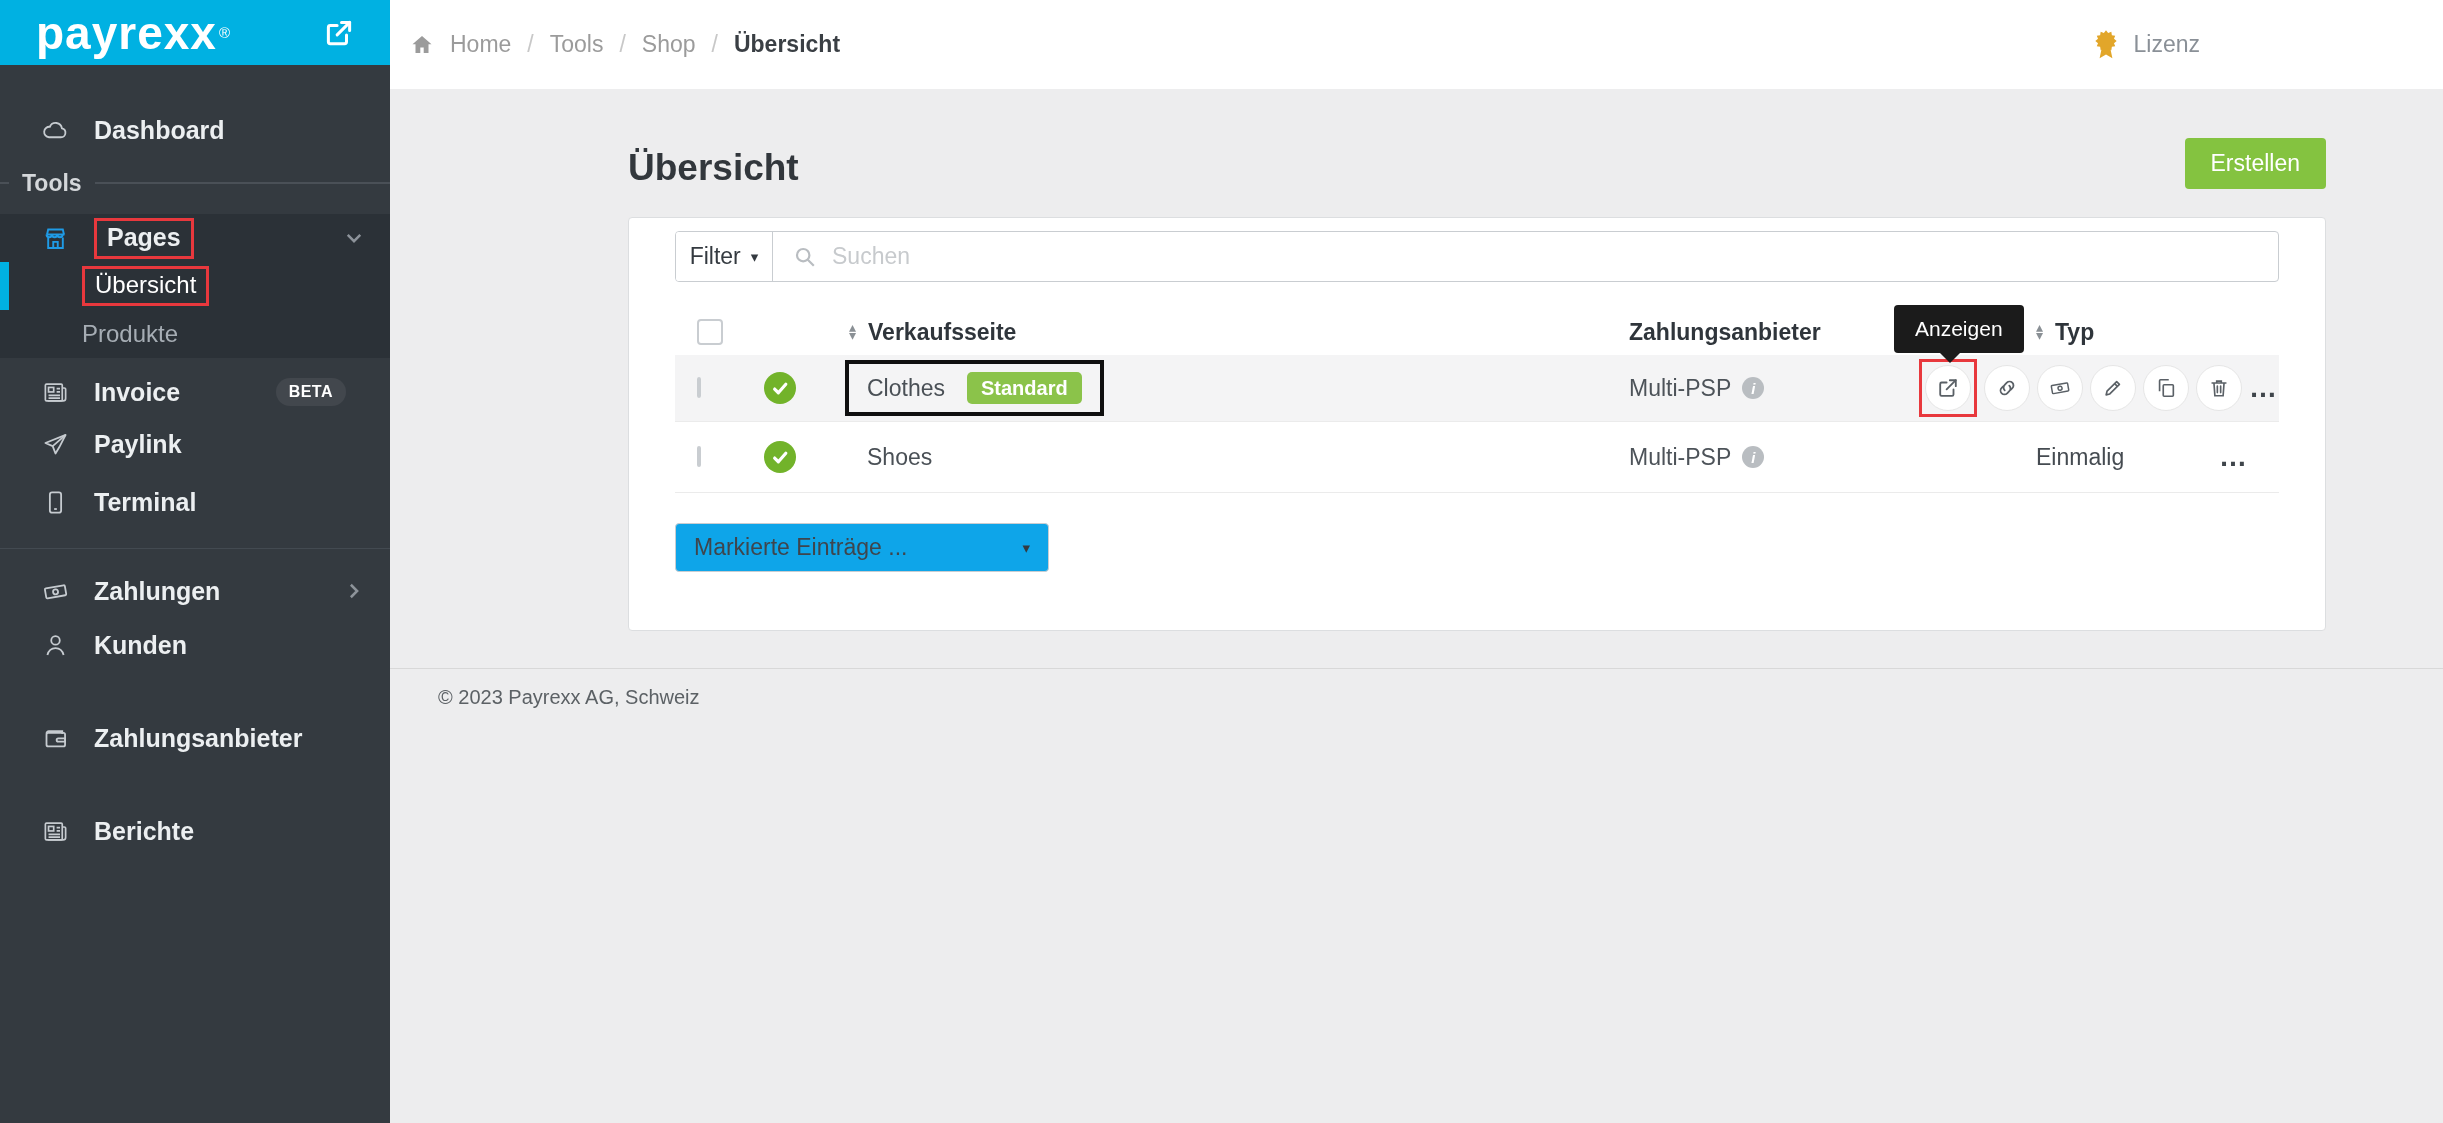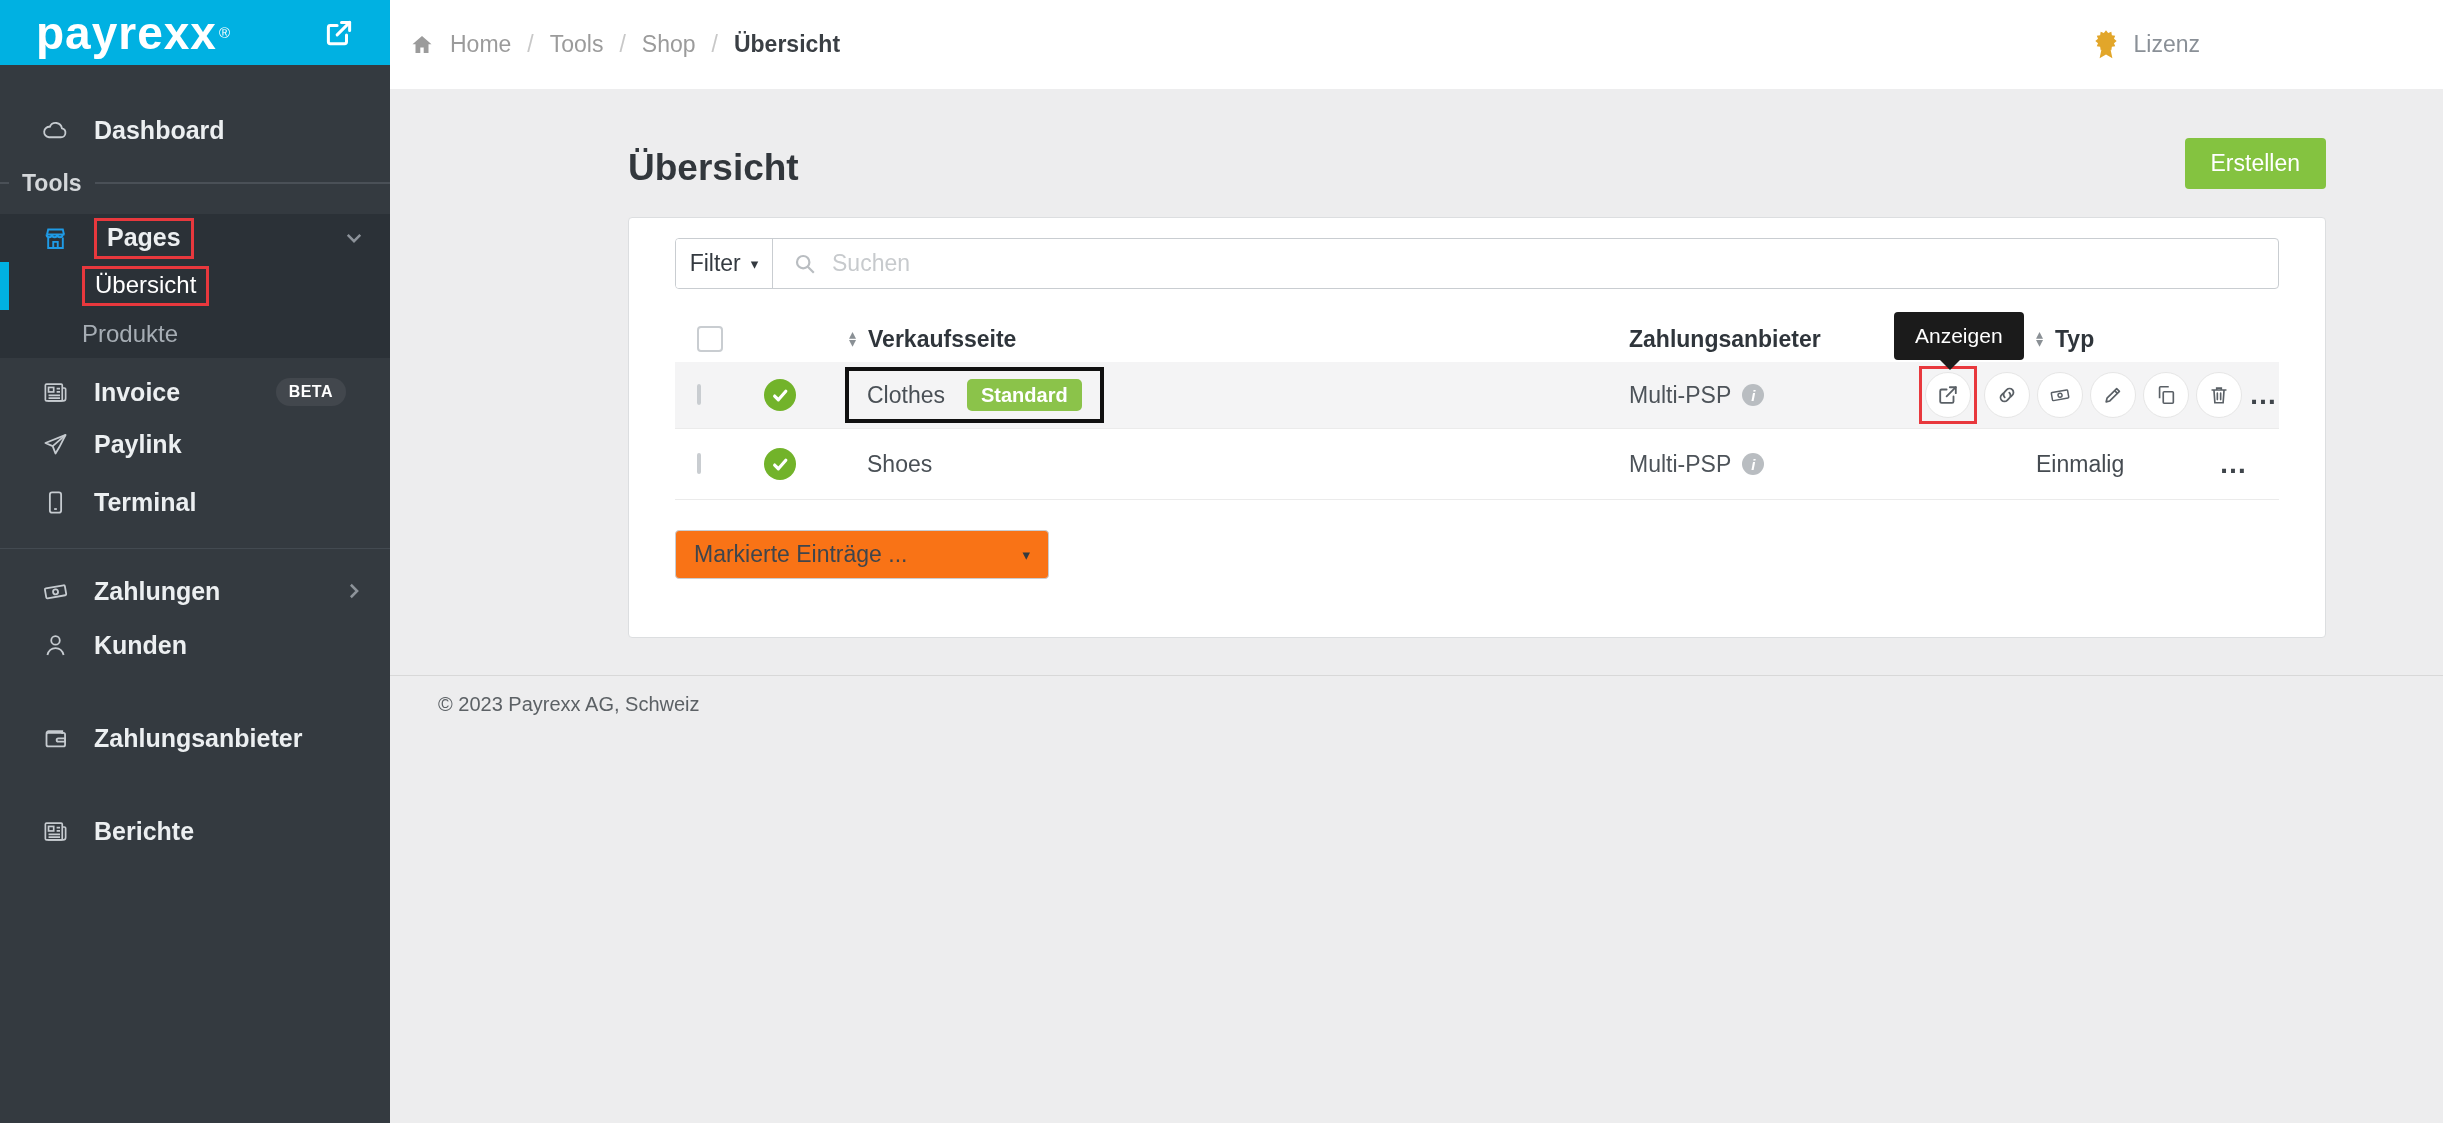--- a/index.html
+++ b/index.html
@@ -52,21 +52,21 @@
 
   
   .main{position:absolute;left:390px;top:89px;right:0;bottom:0;background:#ededee;box-sizing:border-box;}
   .content{padding:48px 117px 0 238px;}
   .page-head{display:flex;align-items:center;justify-content:space-between;}
   .page-head h1{margin:10px 0 0;font-size:37px;color:#32373c;}
   .btn-create{background:#84c340;color:#fff;border:none;border-radius:4px;font-size:23px;
     padding:12px 26px;cursor:pointer;font-family:inherit;}
 
   .card{margin-top:28px;background:#fff;border:1px solid #dcdee0;border-radius:4px;
-    padding:20px 46px 58px;box-sizing:border-box;}
+    padding:13px 46px 58px;box-sizing:border-box;}
 
   .input-group{display:flex;height:49px;border:1px solid #c9cdd1;border-radius:4px;background:#fff;
     overflow:hidden;align-items:stretch;}
   .filter-btn{width:96px;display:flex;align-items:center;justify-content:center;gap:10px;
     border-right:1px solid #c9cdd1;font-size:23px;color:#343a40;cursor:pointer;background:#fff;}
   .caret{font-size:15px;color:#343a40;line-height:1;}
   .search-box{flex:1;display:flex;align-items:center;gap:13px;padding-left:20px;}
   .search-box svg{width:24px;height:24px;color:#b9bdc1;flex:none;}
   .search-box input{border:none;outline:none;flex:1;font-size:23px;color:#454b51;font-family:inherit;}
   .search-box input::placeholder{color:#c7cacd;}
@@ -102,21 +102,21 @@
   .action-btn{width:46px;height:46px;border-radius:50%;background:#fff;border:1px solid #e6e6e6;
     display:flex;align-items:center;justify-content:center;color:#5a6066;cursor:pointer;box-sizing:border-box;}
   .action-btn svg{width:22px;height:22px;}
   .red-wrap{border:3px solid #e8383d;padding:3px;display:inline-flex;position:relative;}
   .tooltip{position:absolute;bottom:calc(100% + 9px);left:-28px;background:#1b1b1b;color:#fff;
     font-size:21px;padding:12px 21px;border-radius:4px;white-space:nowrap;z-index:10;}
   .tooltip::after{content:"";position:absolute;top:100%;left:46px;border:10px solid transparent;
     border-top-color:#1b1b1b;}
 
   .bulk-select{margin-top:30px;width:374px;height:49px;border:1px solid #c9cdd1;border-radius:4px;
-    background:#f97316;display:flex;align-items:center;justify-content:space-between;
+    background:#0ea5e9;display:flex;align-items:center;justify-content:space-between;
     padding:0 18px;box-sizing:border-box;font-size:23px;color:#3f454c;cursor:pointer;gap:10px;}
 
   .footer{margin-top:37px;border-top:1px solid #d8d8d8;padding:17px 0 0 48px;
     font-size:20px;color:#5c6165;}
 </style>
 </head>
 <body>
 
 <div id="app">
 

